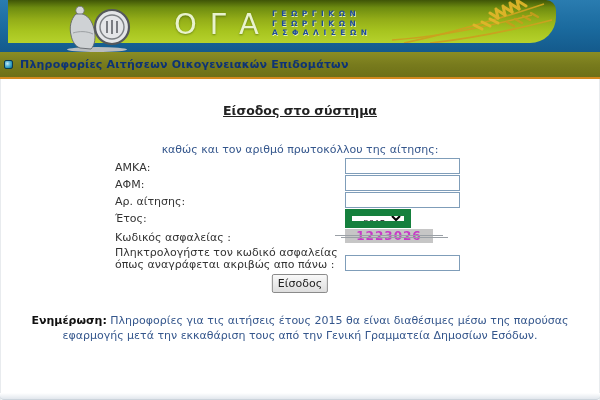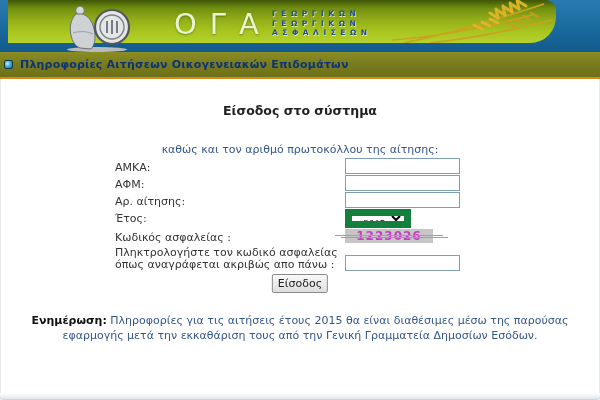--- a/index.html
+++ b/index.html
@@ -26,21 +26,21 @@
             background:linear-gradient(180deg,#8a8d24 0%,#787b1d 50%,#6d7017 100%); }
   .nav-item { position:absolute; left:4px; top:0; height:25px; display:flex; align-items:center; cursor:pointer; }
   .bullet { width:9px; height:9px; border:1px solid #0c3a52; border-radius:2px; margin-right:7px;
             background:radial-gradient(circle at 35% 38%, #c8ecf8 0%, #5fb6d8 38%, #2f9ec4 62%, #145f80 100%); }
   .nav-label { font-size:11px; font-weight:bold; color:#0d3376; letter-spacing:.2px; }
   .orange-line { position:absolute; top:77px; left:0; width:600px; height:2px; background:#d2891f; }
 
   
   .content { position:absolute; top:79px; left:0; width:600px; height:321px; background:#fff; }
   .page-title { position:absolute; top:24px; width:100%; text-align:center;
-                font-size:12.5px; font-weight:bold; color:#222; }
+                font-size:12.5px; font-weight:bold; color:#222;text-decoration:underline; }
   .instr { position:absolute; width:100%; text-align:center; font-size:11px; color:#34568c; }
   .i1 { top:50px; } .i2 { top:64px; }
 
   .fld-label { position:absolute; left:115px; font-size:11px; color:#333; }
   .text-input { position:absolute; left:345px; width:115px; height:16px; background:#fff;
                 border:1px solid #7f9db9; font-size:11px; padding:0 2px;
                 font-family:"DejaVu Sans","Liberation Sans",sans-serif; }
   .year-select { position:absolute; left:345px; top:130px; width:66px; height:19px;
                  font-size:11px; border:7px solid #15803d; background:#fff;
                  font-family:Liberation Serif, serif; }

